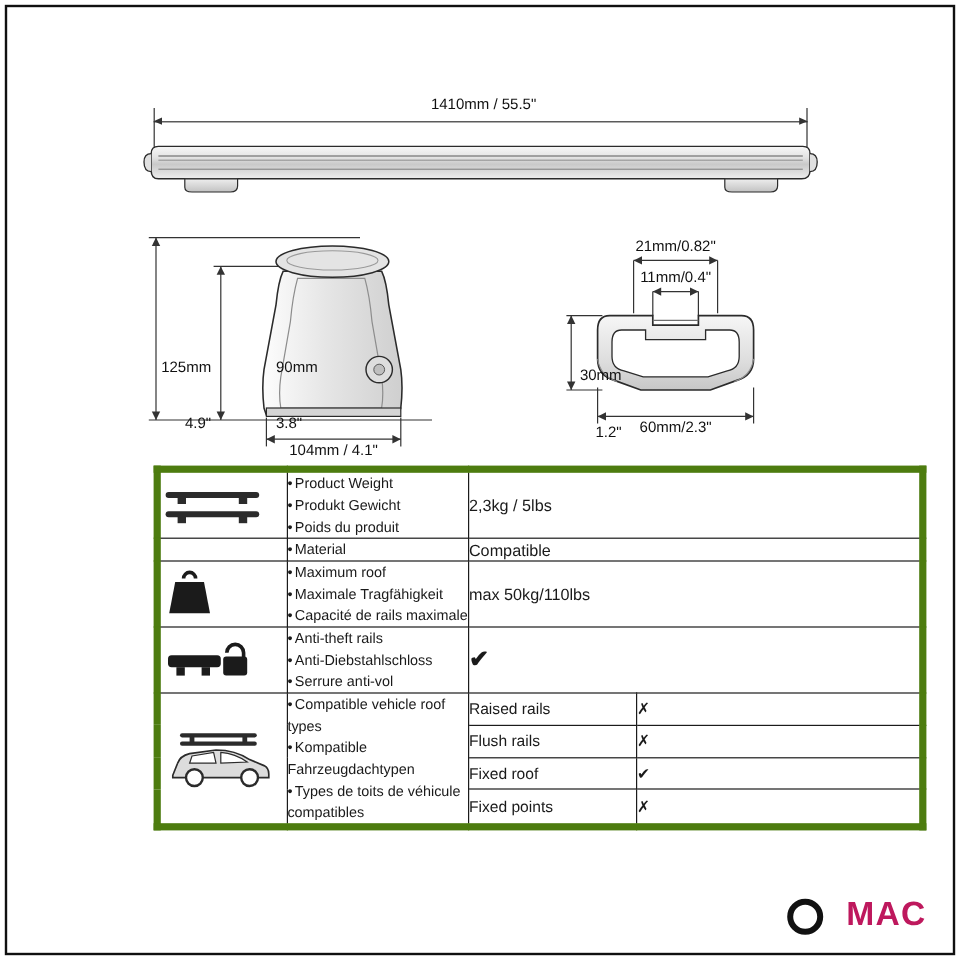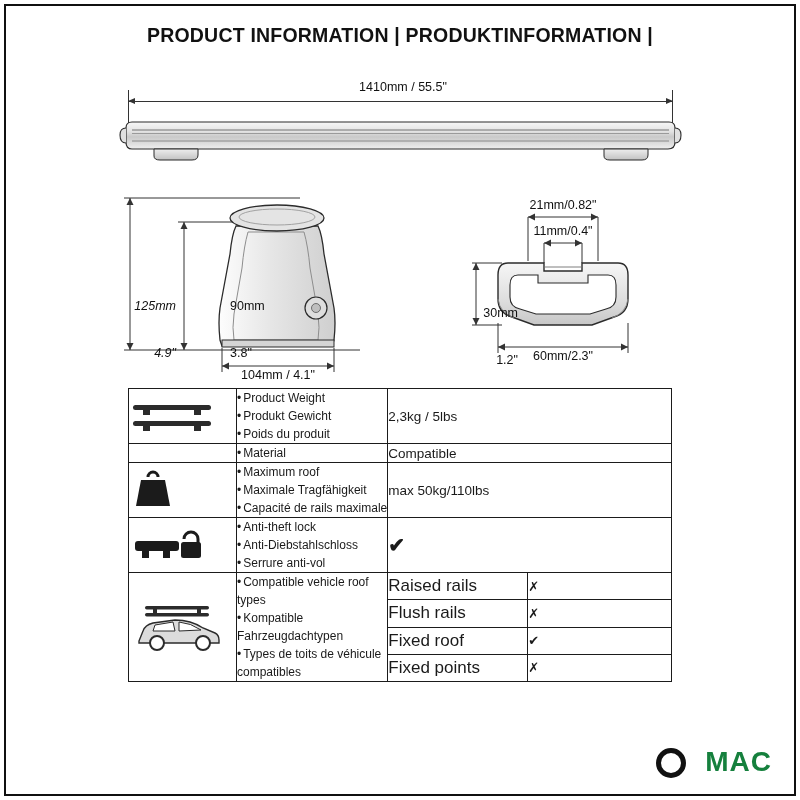--- a/index.html
+++ b/index.html
@@ -69,22 +69,22 @@
 
   
   #front-view { position: absolute; left: 120px; top: 190px; width: 310px; height: 185px; }
   #profile-view { position: absolute; left: 432px; top: 195px; width: 250px; height: 180px; }
 
   
   #spec-table {
     position: absolute;
     left: 128px;
     top: 388px;
-    width: 544px;
-    border: 1px solid #4d7c0f;
+    width: 644px;
+    border: 6px solid #4d7c0f;
     border-collapse: collapse;
   }
   #spec-table td {
     border: 1px solid #1b1b1b;
     padding: 0;
     vertical-align: middle;
   }
   .icon-cell {
     width: 108px;
     text-align: center;
@@ -98,54 +98,53 @@
   }
   .value-cell {
     font-size: 13.5px;
     padding: 6px 10px;
   }
   .bullets { margin: 0; padding: 0; list-style: none; }
   .bullets li { white-space: nowrap; }
   .bullets li:before { content: "\2022"; margin-right: 2px; }
   .bullets li.wrap { white-space: normal; }
   .check { font-size: 20px; font-weight: bold; line-height: 1; }
-  .rooftype-label { font-size: 17px; padding: 7px 10px; width: 140px; }
+  .rooftype-label { font-size: 13px; padding: 7px 10px; width: 140px; }
   .rooftype-mark { font-size: 13px; padding: 7px 10px; }
 
   
   #logo {
     position: absolute;
     right: 28px;
     bottom: 22px;
     font-size: 28px;
     font-weight: bold;
     letter-spacing: 1px;
-    color: #15803d;
+    color: #be185d;
     display: flex;
-    align-items: center;
+    align-items: flex-end;
     gap: 19px;
   }
   #logo .o-mark {
     display: inline-block;
     width: 30px; height: 30px;
     border-radius: 50%;
     border: 5px solid #111;
     position: relative;
     top: 1px;
   }
   svg { display: block; }
 </style>
 </head>
 <body>
 
 <div id="page">
   <div class="border-frame"></div>
 
   <div class="title">
-    <div>PRODUCT INFORMATION | PRODUKTINFORMATION |</div>
   </div>
 
   <div id="bar-top-dim">
     <div class="dim-label center" style="left:190px; top:-2px; width:170px;">1410mm / 55.5"</div>
 
     <div class="dimline h-line" style="left:0; top:19px; width:545px;"></div>
     <div class="arrow-l" style="left:0px; top:15.5px;"></div>
     <div class="arrow-r" style="left:538px; top:15.5px;"></div>
     <div class="tick" style="left:0px; top:8px; height:48px;"></div>
     <div class="tick" style="left:544px; top:8px; height:48px;"></div>
@@ -214,21 +213,21 @@
 
       <rect x="102" y="150" width="112" height="7" fill="#d5d5d5" stroke="#2b2b2b" stroke-width="1"></rect>
 
       <line x1="102" y1="176" x2="214" y2="176" stroke="#333" stroke-width="1"></line>
       <polygon points="102,176 109,172.5 109,179.5" fill="#333"></polygon>
       <polygon points="214,176 207,172.5 207,179.5" fill="#333"></polygon>
       <line x1="102" y1="158" x2="102" y2="182" stroke="#333" stroke-width="1"></line>
       <line x1="214" y1="158" x2="214" y2="182" stroke="#333" stroke-width="1"></line>
     </svg>
 
-    <div class="dim-label" style="left:-2px; top:78px; width:58px; text-align:right;font-style:italic;">
+    <div class="dim-label" style="left:-2px; top:78px; width:58px; text-align:right;">
       <div>125mm</div>
       <div>4.9"</div>
     </div>
     <div class="dim-label" style="left:66px; top:78px; width:54px; text-align:left;padding-left:44px;">
       <div>90mm</div>
       <div>3.8"</div>
     </div>
     <div class="dim-label center" style="left:98px; top:178px; width:120px;">104mm / 4.1"</div>
   </div>
 
@@ -345,21 +344,21 @@
           <svg width="78" height="40" viewBox="0 0 78 40">
             <rect x="6" y="16" width="44" height="10" rx="3" fill="#1b1b1b"></rect>
             <rect x="13" y="26" width="7" height="7" fill="#1b1b1b"></rect>
             <rect x="34" y="26" width="7" height="7" fill="#1b1b1b"></rect>
             <path d="M55 14 a7 7 0 0 1 14 0 v4" fill="none" stroke="#1b1b1b" stroke-width="3"></path>
             <rect x="52" y="17" width="20" height="16" rx="2.5" fill="#1b1b1b"></rect>
           </svg>
         </td>
         <td class="desc-cell">
           <ul class="bullets">
-            <li>Anti-theft lock</li>
+            <li>Anti-theft rails</li>
             <li>Anti-Diebstahlschloss</li>
             <li>Serrure anti-vol</li>
           </ul>
         </td>
         <td class="value-cell" colspan="2">
           <span class="check">✔</span>
         </td>
       </tr>
 
       <tr>

